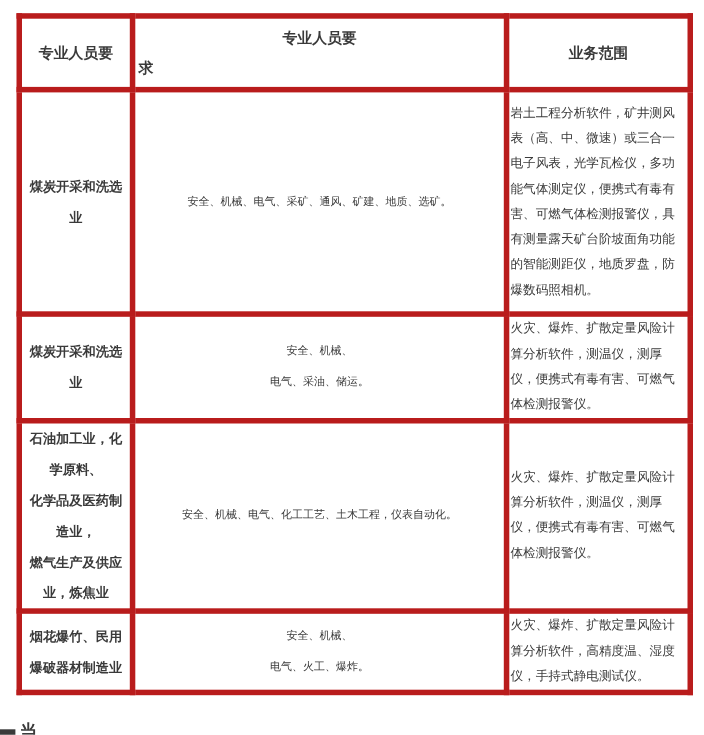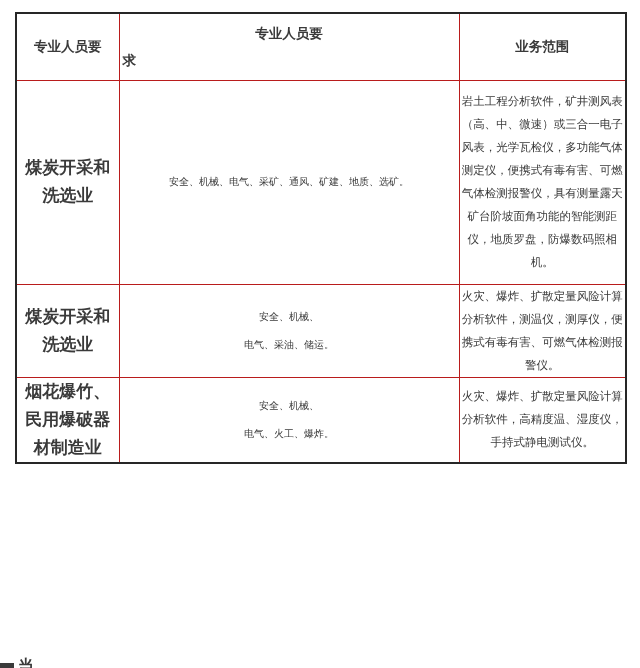--- a/index.html
+++ b/index.html
@@ -22,21 +22,21 @@
     position: absolute;
     left: 15px;
     top: 12px;
     width: 610px;
     border-collapse: collapse;
     table-layout: fixed;
     color: #3a3a3a;
     border: 2px solid #262626;
   }
   table.tbl th, table.tbl td {
-    border: 1px solid #b91c1c;
+    border: 5px solid #b91c1c;
     overflow: hidden;
     word-break: normal;
     line-break: strict;
   }
   col.col1 { width: 103px; }
   col.col2 { width: 340px; }
   col.col3 { width: 167px; }
 
   tr.hrow { height: 67px; }
   tr.r0 { height: 204px; }
@@ -50,37 +50,37 @@
     font-weight: bold;
     vertical-align: middle;
     text-align: center;
     line-height: 27px;
     padding: 0 2px;
   }
   th .h2l1 { text-align: center; }
   th .h2l2 { text-align: left; padding-left: 1px; }
 
   td.c1 {
-    font-size: 17px;
+    font-size: 12px;
     font-weight: bold;
     text-align: center;
     vertical-align: middle;
     line-height: 28px;
     padding: 0 3px;
   }
   td.c2 {
     font-size: 10px;
     text-align: center;
     vertical-align: middle;
     line-height: 28px;
     padding: 0 4px;
   }
   td.c3 {
     font-size: 11.5px;
-    text-align: center;
+    text-align: left;
     vertical-align: middle;
     line-height: 23px;
     padding: 0 1px;
   }
 
   .footer-partial {
     position: absolute;
     left: 0;
     top: 653px;
     height: 15px;
@@ -142,20 +142,31 @@
         <tr class="r2">
           <td class="c1">
             <div>煤炭开采和洗选业</div>
           </td>
           <td class="c2">
             <div>安全、机械、</div>
             <div>电气、采油、储运。</div>
           </td>
           <td class="c3">火灾、爆炸、扩散定量风险计算分析软件，测温仪，测厚仪，便携式有毒有害、可燃气体检测报警仪。</td>
         </tr>
+        <tr class="r3">
+          <td class="c1">
+            <div>石油加工业，化学原料、</div>
+            <div>化学品及医药制造业，</div>
+            <div>燃气生产及供应业，炼焦业</div>
+          </td>
+          <td class="c2">
+            <div>安全、机械、电气、化工工艺、土木工程，仪表自动化。</div>
+          </td>
+          <td class="c3">火灾、爆炸、扩散定量风险计算分析软件，测温仪，测厚仪，便携式有毒有害、可燃气体检测报警仪。</td>
+        </tr>
         <tr class="r4">
           <td class="c1">
             <div>烟花爆竹、民用爆破器材制造业</div>
           </td>
           <td class="c2">
             <div>安全、机械、</div>
             <div>电气、火工、爆炸。</div>
           </td>
           <td class="c3">火灾、爆炸、扩散定量风险计算分析软件，高精度温、湿度仪，手持式静电测试仪。</td>
         </tr>

